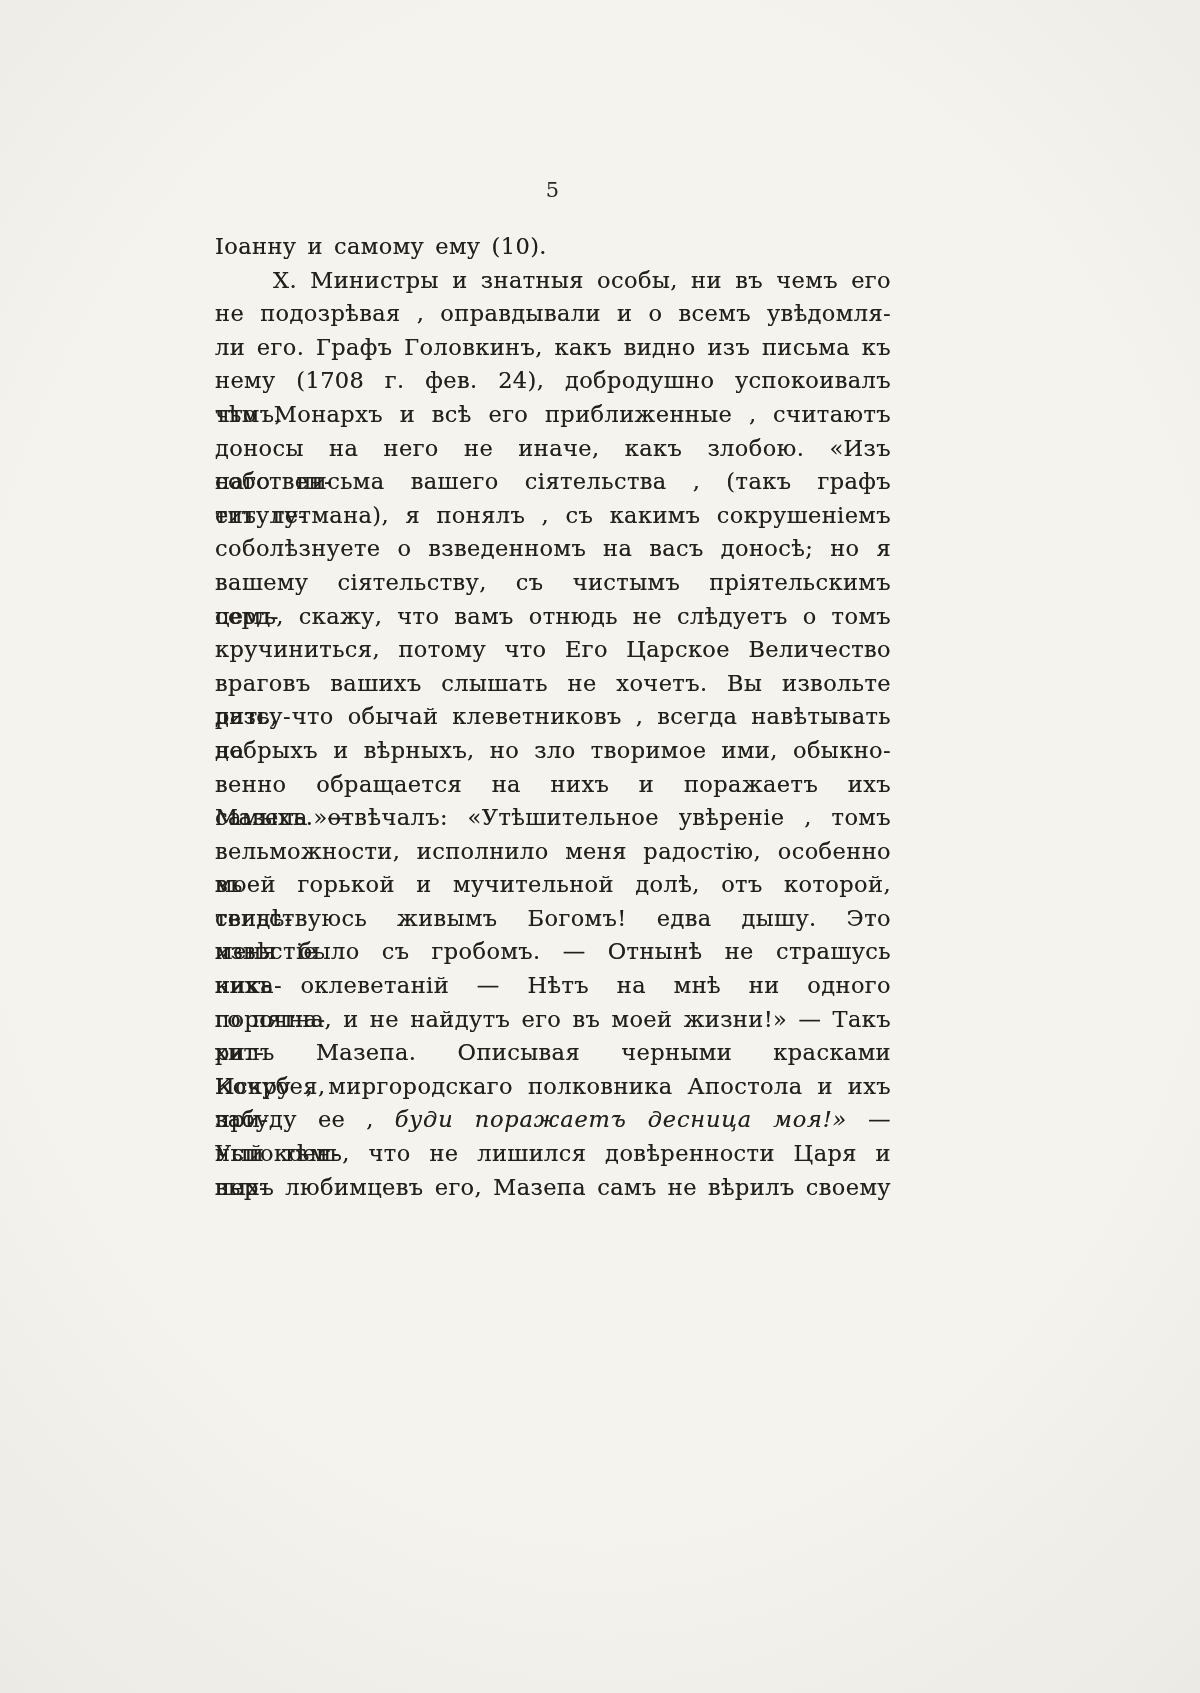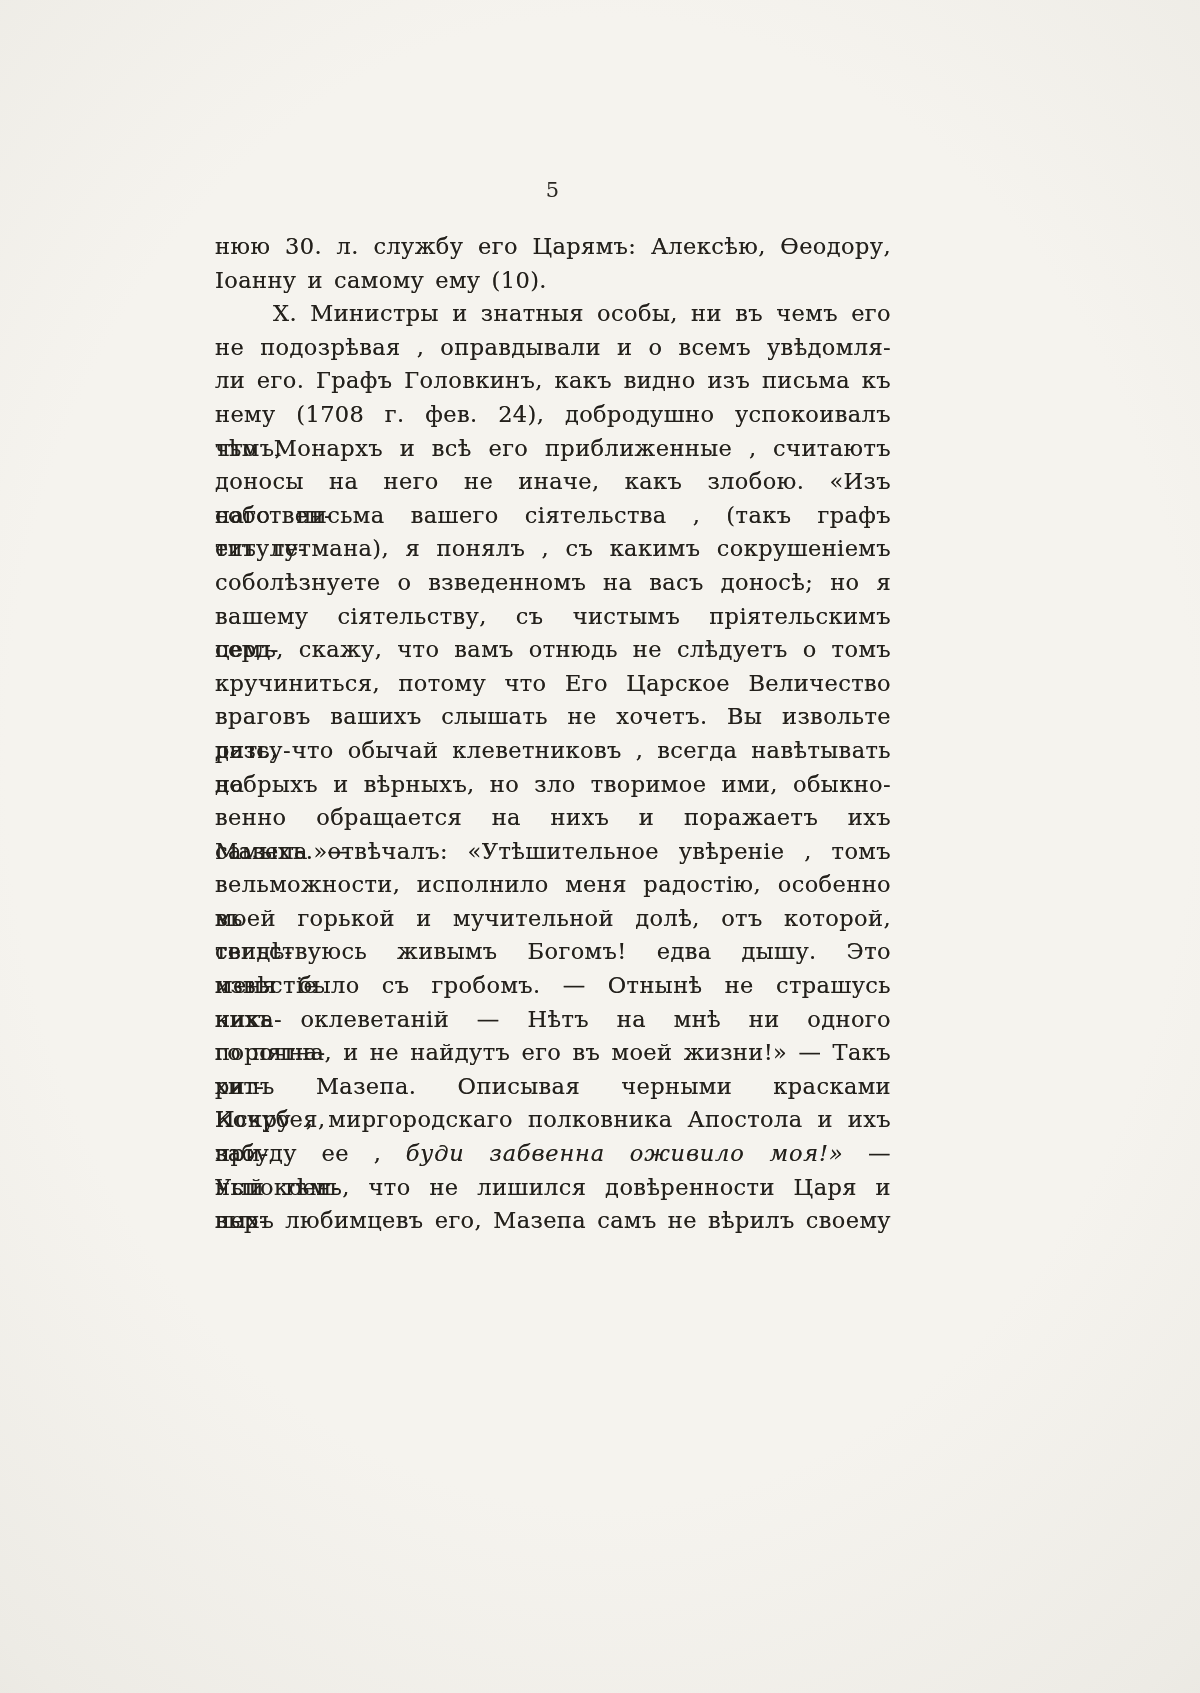--- a/index.html
+++ b/index.html
@@ -59,21 +59,20 @@
     font-style: italic;
     letter-spacing: 0.8px;
   }
 </style>
 </head>
 <body>
 
 <div class="page" style="color: rgb(35, 32, 27);">
   <div class="page-number">5</div>
   <div class="text-block">
-      <div class="line"><span>нюю 30. л. службу его Царямъ: Алексѣю, Ѳеодору,</span></div>
       <div class="line no-justify"><span>Іоанну и самому ему (10).</span></div>
       <div class="line indent"><span>X. Министры и знатныя особы, ни въ чемъ его</span></div>
       <div class="line"><span>не подозрѣвая , оправдывали и о всемъ увѣдомля-</span></div>
       <div class="line"><span>ли его. Графъ Головкинъ, какъ видно изъ письма къ</span></div>
       <div class="line"><span>нему (1708 г. фев. 24), добродушно успокоивалъ тѣмъ,</span></div>
       <div class="line"><span>что Монархъ и всѣ его приближенные , считаютъ</span></div>
       <div class="line"><span>доносы на него не иначе, какъ злобою. «Изъ собствен-</span></div>
       <div class="line"><span>наго письма вашего сіятельства , (такъ графъ титулу-</span></div>
       <div class="line"><span>етъ гетмана), я понялъ , съ какимъ сокрушеніемъ</span></div>
       <div class="line"><span>соболѣзнуете о взведенномъ на васъ доносѣ; но я</span></div>
@@ -86,17 +85,17 @@
       <div class="line"><span>венно обращается на нихъ и поражаетъ ихъ самыхъ.»—</span></div>
       <div class="line"><span>Мазепа отвѣчалъ: «Утѣшительное увѣреніе , томъ</span></div>
       <div class="line"><span>вельможности, исполнило меня радостію, особенно въ</span></div>
       <div class="line"><span>моей горькой и мучительной долѣ, отъ которой, свидѣ-</span></div>
       <div class="line"><span>тельствуюсь живымъ Богомъ! едва дышу. Это извѣстіе</span></div>
       <div class="line"><span>меня было съ гробомъ. — Отнынѣ не страшусь ника-</span></div>
       <div class="line"><span>кихъ оклеветаній — Нѣтъ на мнѣ ни одного порочна-</span></div>
       <div class="line"><span>го пятна, и не найдутъ его въ моей жизни!» — Такъ хит-</span></div>
       <div class="line"><span>рилъ Мазепа. Описывая черными красками Кочубея,</span></div>
       <div class="line"><span>Искру , миргородскаго полковника Апостола и ихъ при-</span></div>
-      <div class="line"><span>забуду ее , </span><span class="italic">буди забвенна оживило моя!»</span><span> — Успокоен-</span></div>
+      <div class="line"><span>забуду ее , </span><span class="italic">буди поражаетъ десница моя!»</span><span> — Успокоен-</span></div>
       <div class="line"><span>ный тѣмъ, что не лишился довѣренности Царя и пер-</span></div>
       <div class="line"><span>выхъ любимцевъ его, Мазепа самъ не вѣрилъ своему</span></div>
     </div>
 </div>
 
 </body></html>

